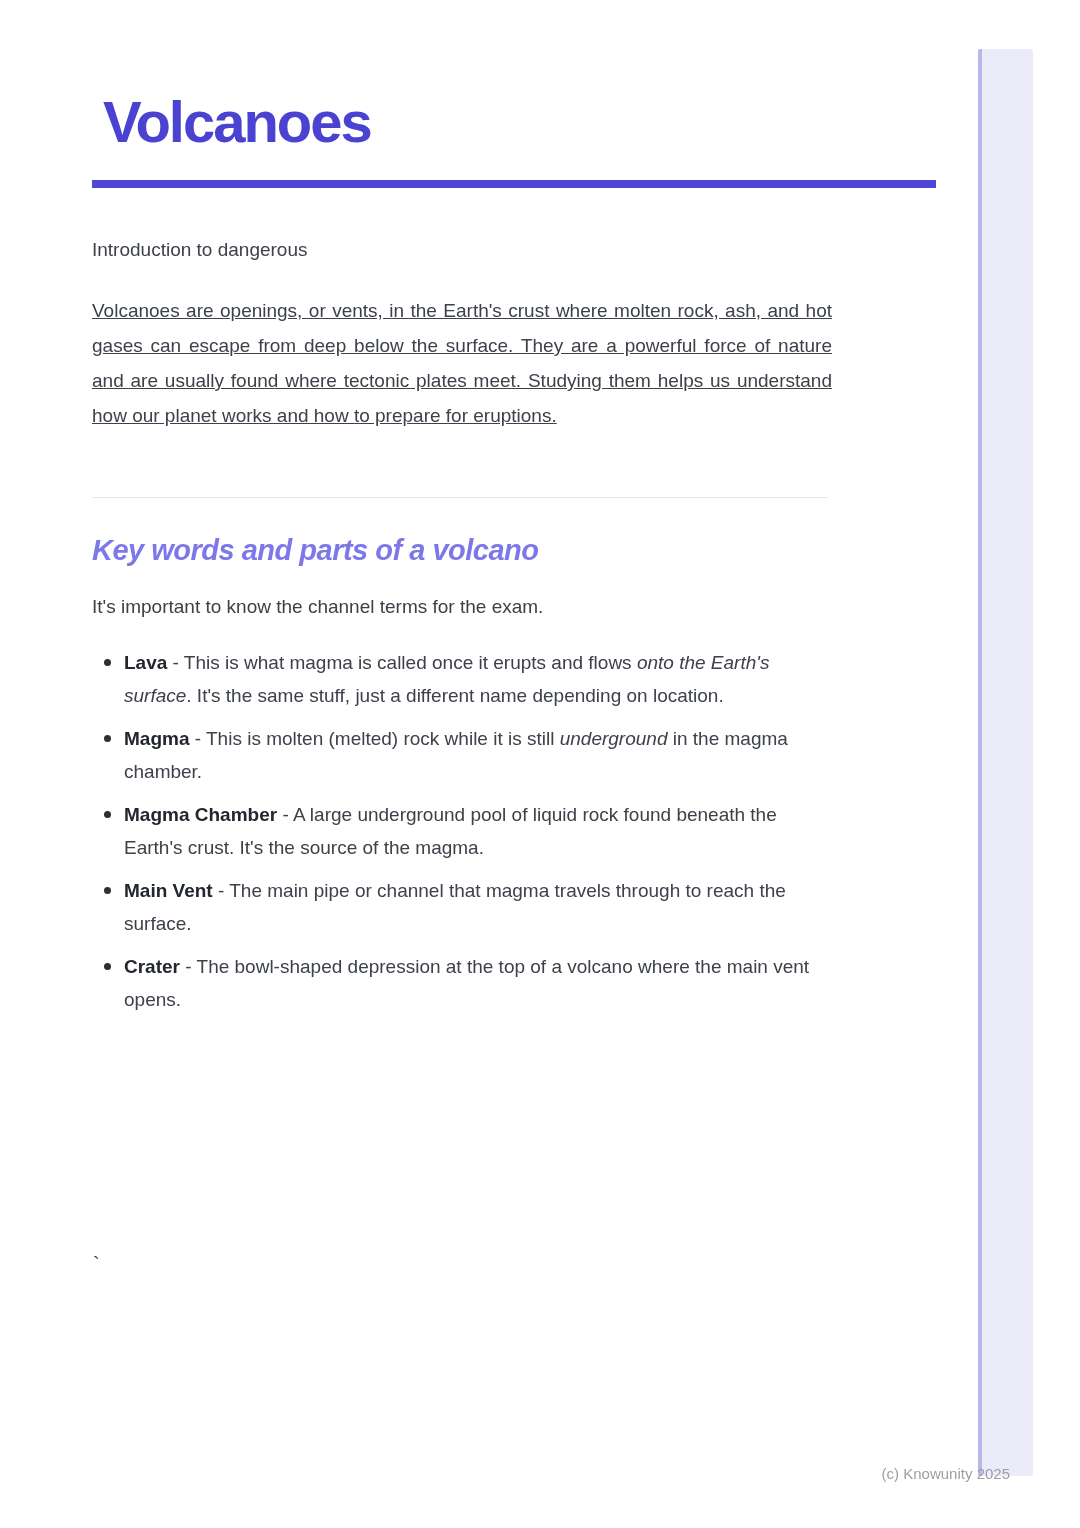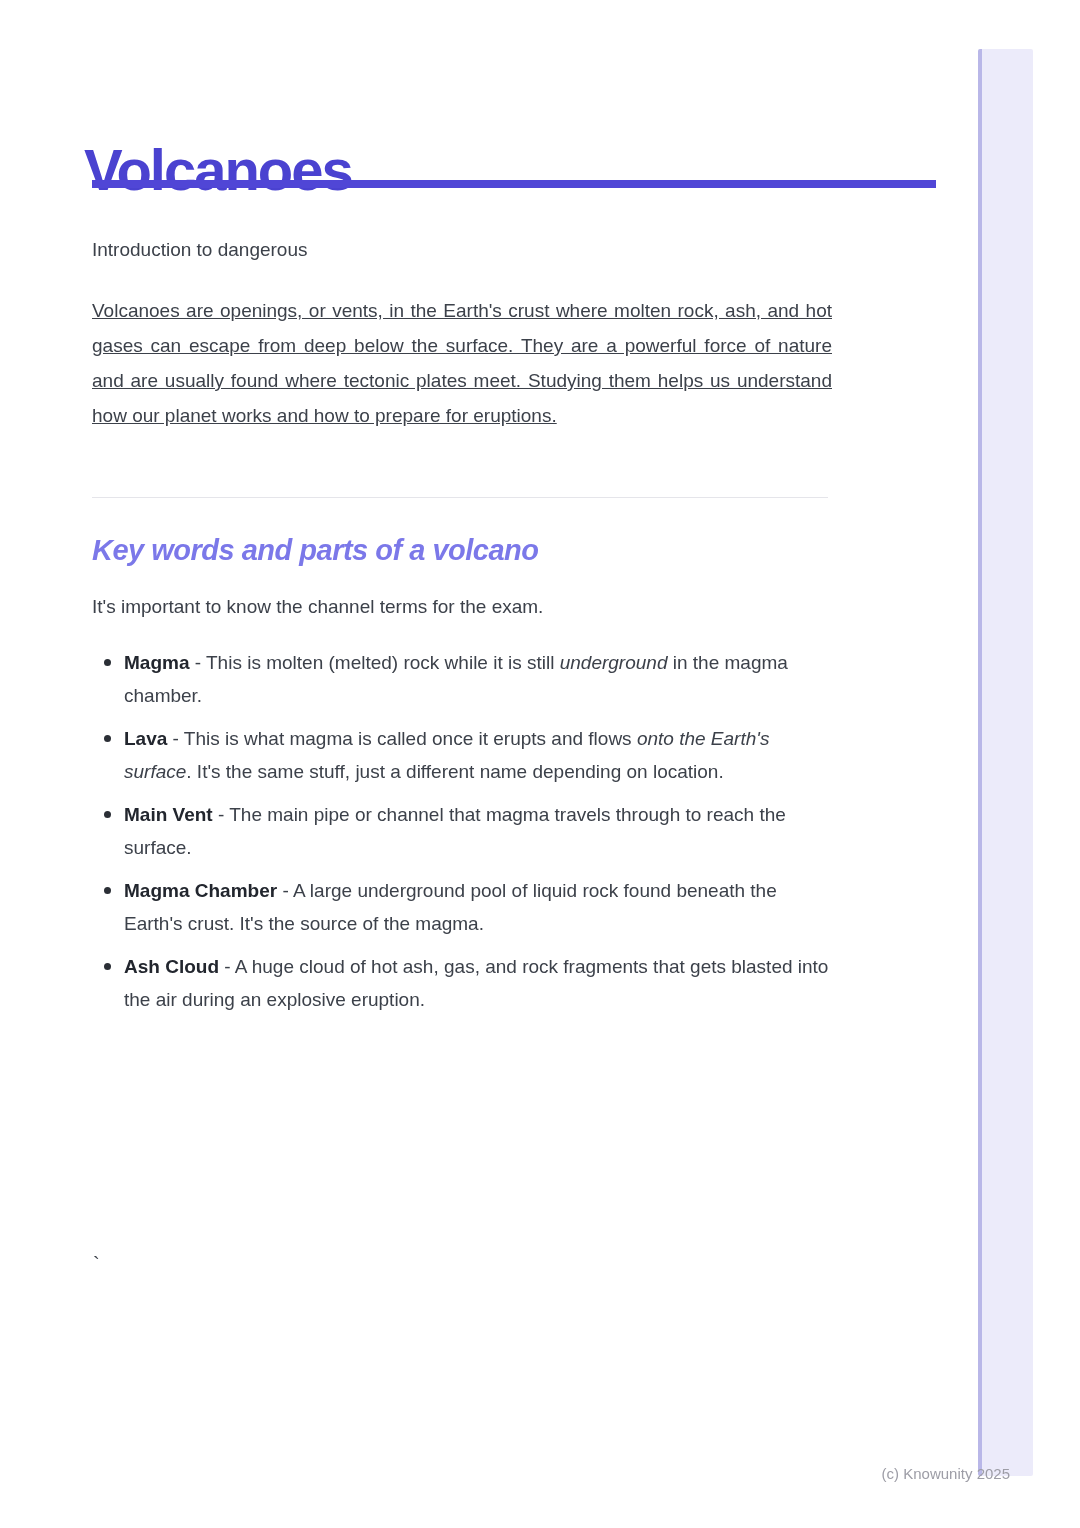--- a/index.html
+++ b/index.html
@@ -25,27 +25,26 @@
   .side-panel{
     position:absolute;
     left:978px; top:49px;
     width:55px; height:1427px;
     background:var(--panel-bg);
     border-left:4px solid var(--panel-border);
     border-radius:2px;
   }
   .page-title{
     position:absolute;
-    left:84px; top:92px;
+    left:103px; top:92px;
     font-size:58px;
     font-weight:800;
     letter-spacing:-2px;
     line-height:1.05;
     color:var(--title);
-    margin-top:48px;
   }
   .title-underline{
     position:absolute;
     left:92px; top:180px;
     width:844px; height:8px;
     background:var(--title-bar);
   }
   .intro-label{
     position:absolute;
     left:92px; top:239px;
@@ -132,22 +131,22 @@
 
 <p class="intro-label">Introduction to dangerous</p>
 <p class="intro-paragraph">Volcanoes are openings, or vents, in the Earth's crust where molten rock, ash, and hot gases can escape from deep below the surface. They are a powerful force of nature and are usually found where tectonic plates meet. Studying them helps us understand how our planet works and how to prepare for eruptions.</p>
 
 <div class="section-divider"></div>
 
 <h2 class="section-heading">Key words and parts of a volcano</h2>
 <p class="section-lead">It's important to know the channel terms for the exam.</p>
 
 <ul class="terms-list">
+    <li><span class="b">Lava</span><span> - This is what magma is called once it erupts and flows </span><span class="i">onto the Earth's surface</span><span>. It's the same stuff, just a different name depending on location.</span></li>
     <li><span class="b">Magma</span><span> - This is molten (melted) rock while it is still </span><span class="i">underground</span><span> in the magma chamber.</span></li>
-    <li><span class="b">Lava</span><span> - This is what magma is called once it erupts and flows </span><span class="i">onto the Earth's surface</span><span>. It's the same stuff, just a different name depending on location.</span></li>
+    <li><span class="b">Magma Chamber</span><span> - A large underground pool of liquid rock found beneath the Earth's crust. It's the source of the magma.</span></li>
     <li><span class="b">Main Vent</span><span> - The main pipe or channel that magma travels through to reach the surface.</span></li>
-    <li><span class="b">Magma Chamber</span><span> - A large underground pool of liquid rock found beneath the Earth's crust. It's the source of the magma.</span></li>
-    <li><span class="b">Ash Cloud</span><span> - A huge cloud of hot ash, gas, and rock fragments that gets blasted into the air during an explosive eruption.</span></li>
+    <li><span class="b">Crater</span><span> - The bowl-shaped depression at the top of a volcano where the main vent opens.</span></li>
   </ul>
 
 <div class="stray-backtick">`</div>
 
 <div class="footer-credit">(c) Knowunity 2025</div>
 
 </body></html>

